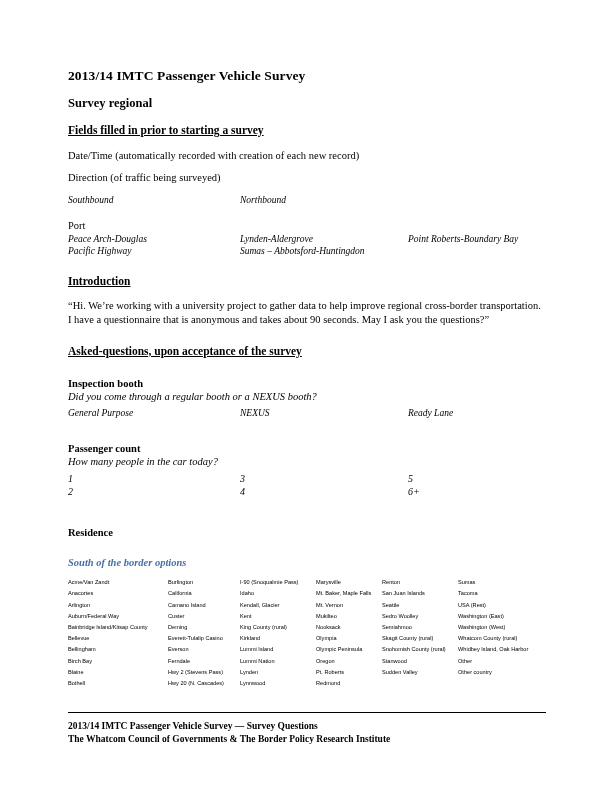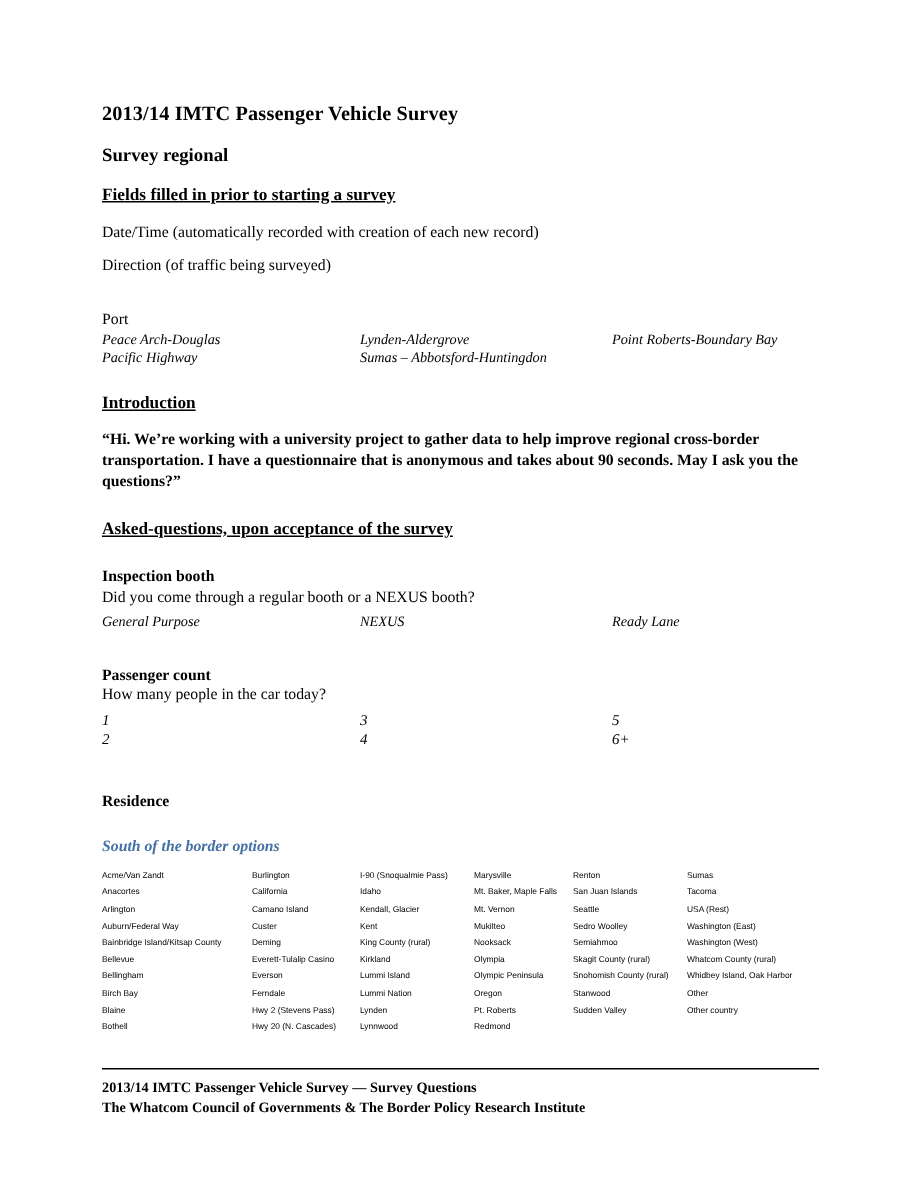--- a/index.html
+++ b/index.html
@@ -76,32 +76,32 @@
     height: 13px;
   }
   .ansrow span.c1 { position: absolute; left: 0; }
   .ansrow span.c2 { position: absolute; left: 172px; }
   .ansrow span.c3 { position: absolute; left: 340px; }
 
   .para {
     font-size: 10.5px;
     line-height: 1.33;
     margin: 0 0 11px 0;
-    font-weight: bold;
   }
 
   .qblock { margin: 0 0 10px 0; }
   .qlabel {
     font-size: 10.5px;
     font-weight: bold;
     line-height: 1.3;
   }
   .qtext {
     font-size: 10.5px;
     line-height: 1.3;
+    font-style: italic;
   }
   .qopts { margin-top: 3px; }
 
   .spacer-sm { height: 7px; }
   .spacer-md { height: 13px; }
   .spacer-lg { height: 18px; }
 
   
   .blue-head {
     color: #4471a4;
@@ -170,20 +170,24 @@
     <div class="subtitle">Survey regional</div>
 
     <div class="h-underline">Fields filled in prior to starting a survey</div>
 
     <div class="field">
       <span class="lbl">Date/Time</span><span class="note"> (automatically recorded with creation of each new record)</span>
     </div>
 
     <div class="field">
       <span class="lbl">Direction</span><span class="note"> (of traffic being surveyed)</span>
+    </div>
+    <div class="optrow">
+      <span class="c1">Southbound</span>
+      <span class="c2">Northbound</span>
     </div>
 
     <div class="spacer-md"></div>
 
     <div class="field" style="margin-bottom:1px">
       <span class="lbl">Port</span>
     </div>
     <div class="optrow">
       <span class="c1">Peace Arch-Douglas</span>
       <span class="c2">Lynden-Aldergrove</span>

